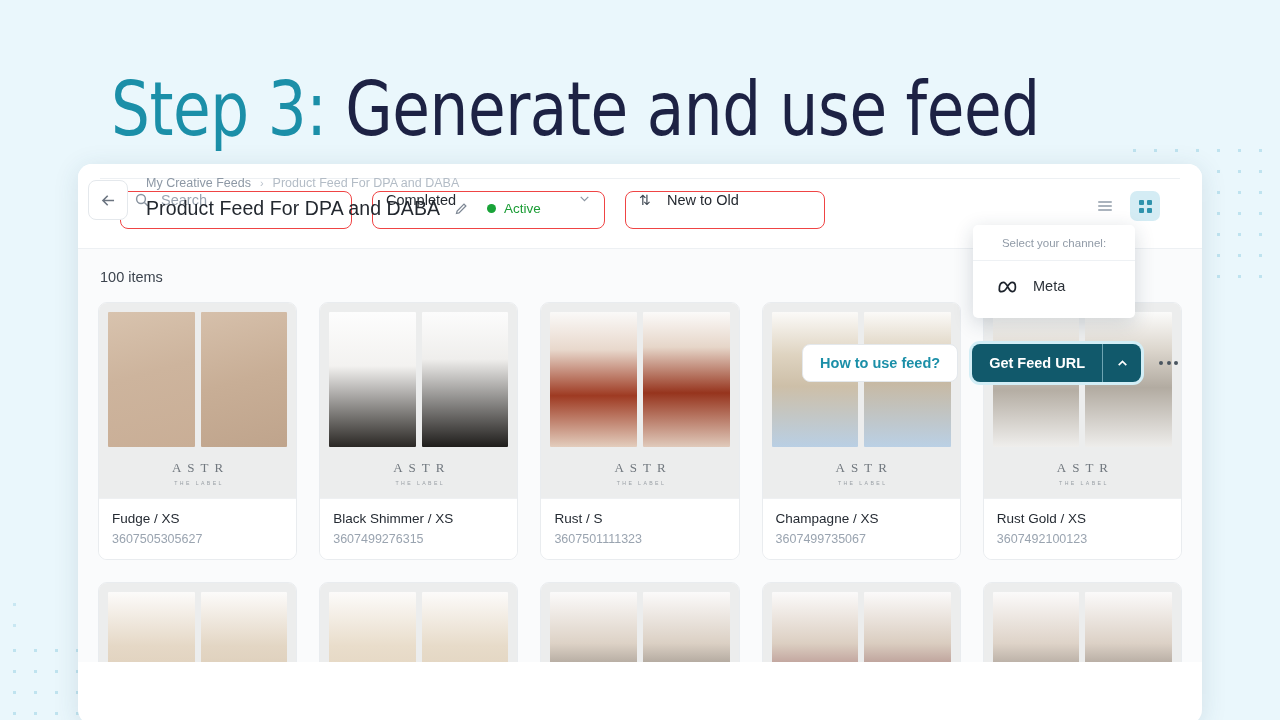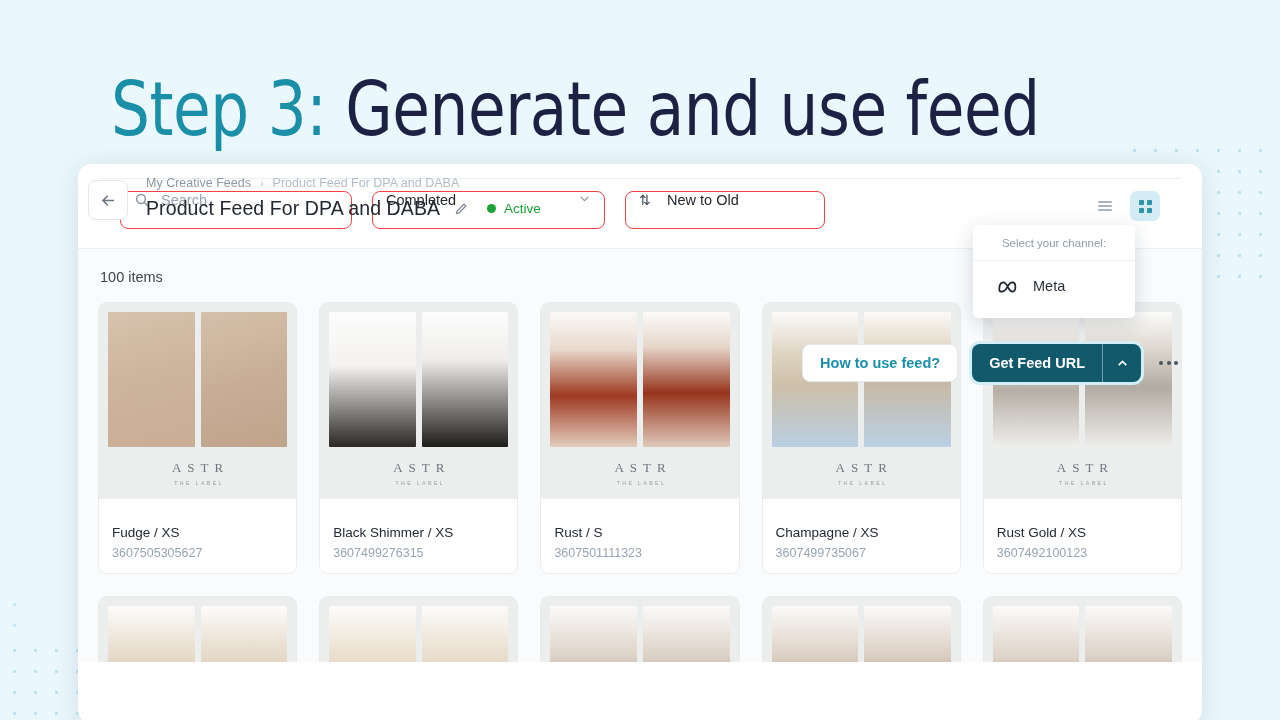--- a/index.html
+++ b/index.html
@@ -226,21 +226,21 @@
   }
   .brand-sub {
     font-size: 5.2px; letter-spacing: 2.4px;
     color: #9aa0a6; margin-top: 4px; padding-left: 3px;
   }
   .card-info {
     background: #fff;
     border-top: 1px solid #eef0f2;
     padding: 12px 13px 13px 13px;
   }
-  .card-title { font-size: 13.5px; color: #252b33; margin-top: 14px; }
+  .card-title { font-size: 13.5px; color: #252b33; }
   .card-sku { font-size: 12.5px; color: #9aa4b0; margin-top: 6px; }
 
   .grid-row2 { margin-top: 22px; }
   .grid-row2 .card-media { padding-bottom: 0; }
 </style>
 </head>
 <body>
 
 <div class="dots dots-tr"></div>
 <div class="dots dots-bl"></div>

